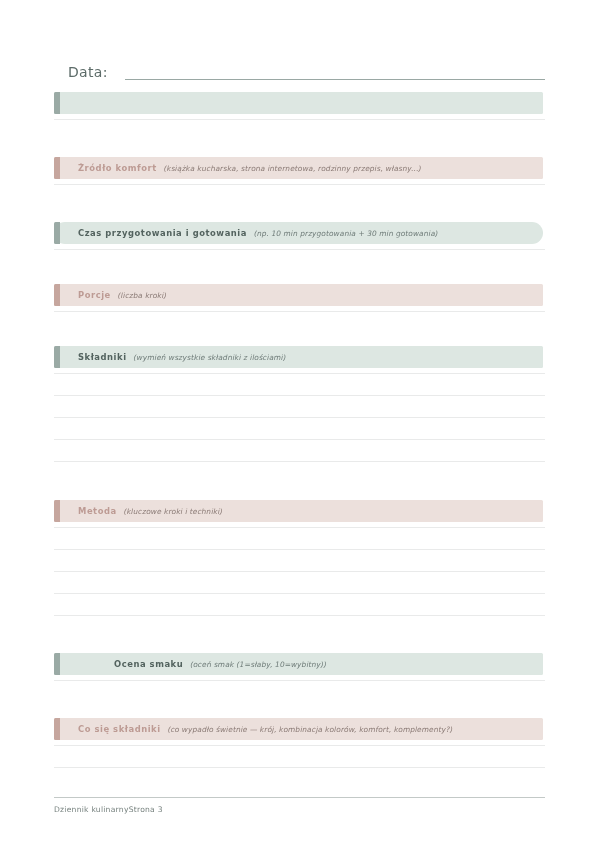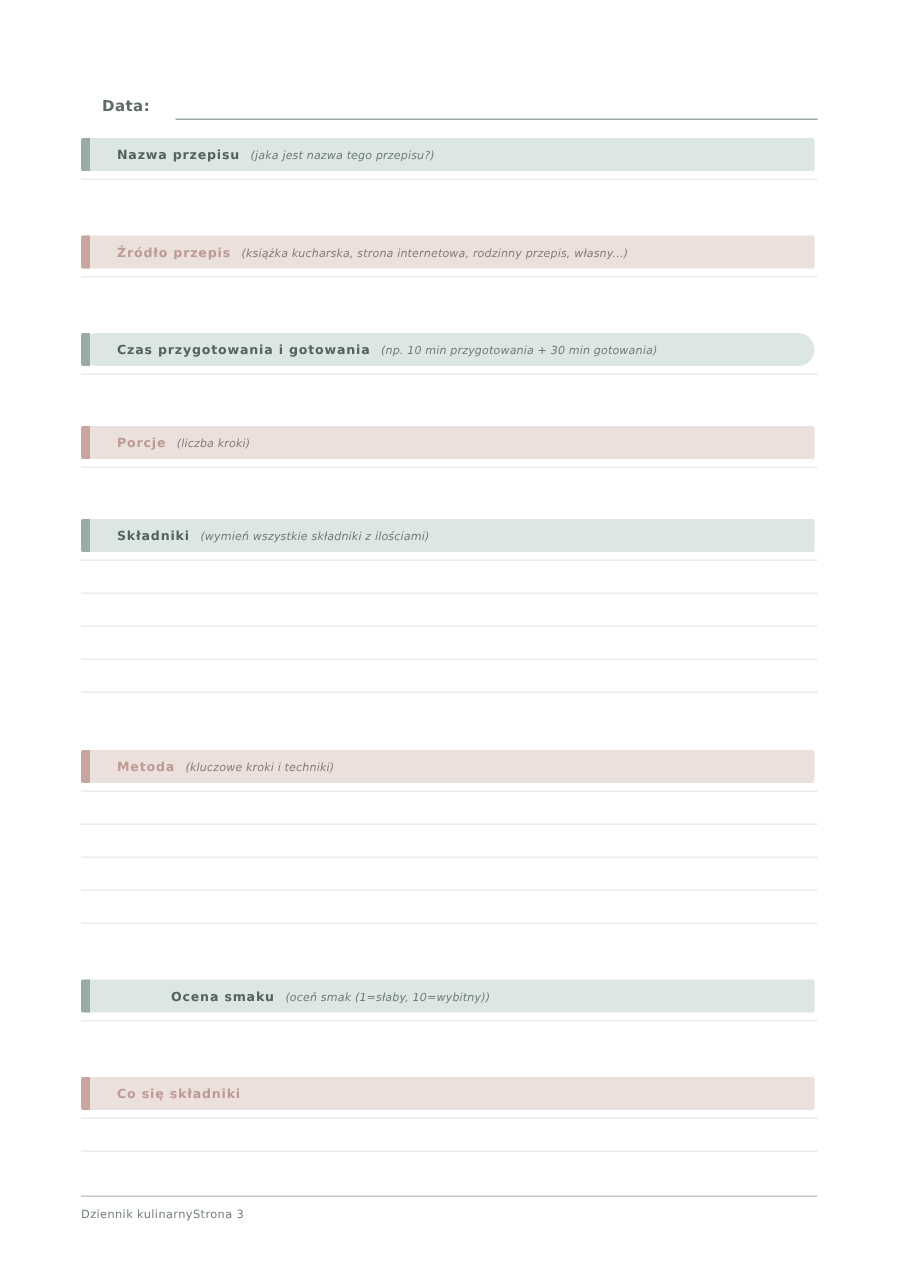--- a/index.html
+++ b/index.html
@@ -26,22 +26,22 @@
   .date-row {
     position: absolute;
     left: 68px;
     top: 62px;
     width: 477px;
     height: 18px;
     display: flex;
     align-items: flex-end;
   }
   .date-label {
-    font-size: 10px;
-    font-weight: bold;
+    font-size: 14px;
+    font-weight: normal;
     color: #5c6b68;
     letter-spacing: 0.3px;
     line-height: 12px;
     padding-bottom: 2px;
     white-space: nowrap;
   }
   .date-rule {
     flex: 1;
     margin-left: 17px;
     border-bottom: 1px solid #9aa8a4;
@@ -134,30 +134,26 @@
 <div class="page">
 
   <div class="date-row">
     <span class="date-label">Data:</span>
     <span class="date-rule"></span>
   </div>
 
   <div id="sections-root">
       <div class="band green" style="top: 92px;">
         <span class="accent"></span>
-        <span class="labels">
-          <span class="title">Nazwa przepisu</span>
-          <span class="hint">(jaka jest nazwa tego przepisu?)</span>
-        </span>
       </div>
       <div class="rule" style="top: 119px;"></div>
       <div class="band rose" style="top: 157px;">
         <span class="accent"></span>
         <span class="labels">
-          <span class="title">Źródło przepis</span>
+          <span class="title">Źródło komfort</span>
           <span class="hint">(książka kucharska, strona internetowa, rodzinny przepis, własny...)</span>
         </span>
       </div>
       <div class="rule" style="top: 184px;"></div>
       <div class="band green" style="top: 222px; border-radius: 11px;">
         <span class="accent"></span>
         <span class="labels">
           <span class="title">Czas przygotowania i gotowania</span>
           <span class="hint">(np. 10 min przygotowania + 30 min gotowania)</span>
         </span>
@@ -200,20 +196,21 @@
         <span class="labels">
           <span class="title">Ocena smaku</span>
           <span class="hint">(oceń smak (1=słaby, 10=wybitny))</span>
         </span>
       </div>
       <div class="rule" style="top: 680px;"></div>
       <div class="band rose" style="top: 718px;">
         <span class="accent"></span>
         <span class="labels">
           <span class="title">Co się składniki</span>
+          <span class="hint">(co wypadło świetnie — krój, kombinacja kolorów, komfort, komplementy?)</span>
         </span>
       </div>
       <div class="rule" style="top: 745px;"></div>
       <div class="rule" style="top: 767px;"></div>
     </div>
 
   <div class="footer-divider"></div>
   <div class="footer">
     <span class="footer-text">Dziennik kulinarny</span>
     <span class="footer-text">Strona 3</span>

